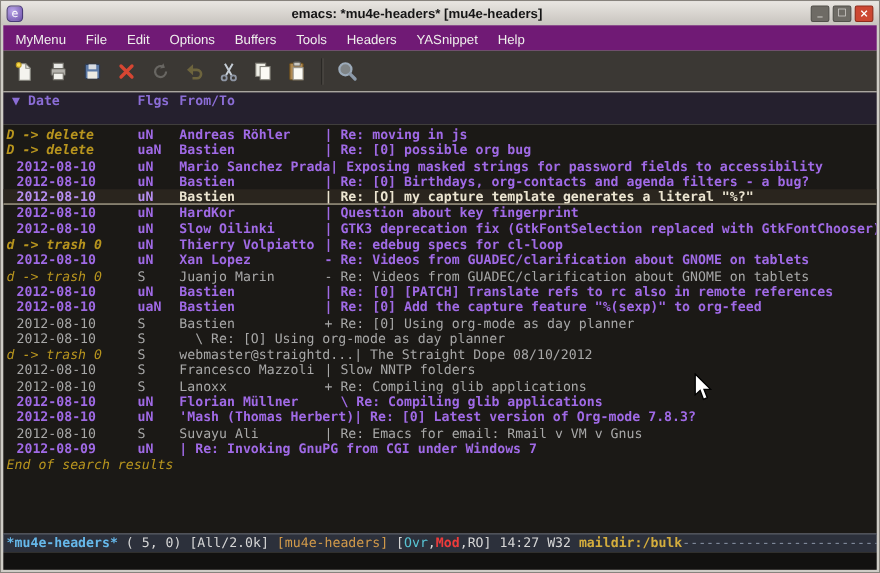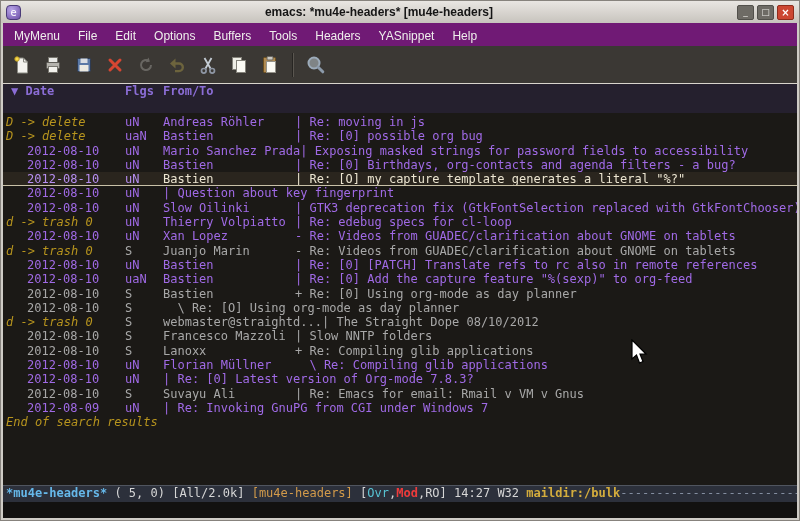--- a/index.html
+++ b/index.html
@@ -30,25 +30,25 @@
   .tbtn.disabled { opacity:.32; }
   .tsep { width:0; height:24px; border-left:1px solid #272522; border-right:1px solid #5a5650; margin:0 5px; }
 
   
   .headerline { height:29px; background:#25202e; color:#8b6dd6; font-size:12px; line-height:15px; font-weight:bold; display:flex; white-space:pre; flex:none; }
   .headerline .col-date { padding-left:8px; }
 
   
   .buffer { flex:1; background:#1b1916; font-size:12px; padding-top:2px; overflow:hidden; min-height:0; }
   .row { display:flex; height:14.3px; line-height:14.3px; white-space:pre; }
-  .col-date  { width:122px; padding-left:24px; flex:none; overflow:hidden; }
+  .col-date  { width:122px; padding-left:12px; flex:none; overflow:hidden; }
   .col-flags { width:38px; flex:none; }
   .col-from  { min-width:132px; flex:none; }
   .col-subject { flex:1; overflow:hidden; }
-  .row.unread { color:#a06ae6; font-weight:normal; }
+  .row.unread { color:#a06ae6; font-weight:bold; }
   .row.read   { color:#a8a8a8; }
   .row.marked .col-date { padding-left:3px; color:#b8951e; font-style:italic; }
   .row.current { background:#2a251e; border-bottom:1px solid #c9c1a8; }
   .row.current .col-date, .row.current .col-flags { color:#b78ff2; }
   .row.current .col-from, .row.current .col-subject { color:#ece5d1; }
   .end-line { color:#b8951e; font-style:italic; padding-left:3px; height:14.3px; line-height:14.3px; font-size:12px; white-space:pre; }
 
   
   .modeline { height:17px; background:#2c303b; border-top:1px solid #50555f; font-size:12px; line-height:15px; white-space:pre; overflow:hidden; padding-left:3px; flex:none; }
   .seg-plain  { color:#d6d6d6; }
@@ -168,34 +168,34 @@
       <span class="col-from">From/To</span>
     </div>
 
     <div class="buffer">
       <div id="rows">
           <div class="row unread marked"><span class="col-date">D -&gt; delete</span><span class="col-flags">uN</span><span class="col-from">Andreas Röhler</span><span class="col-subject">| Re: moving in js</span></div>
           <div class="row unread marked"><span class="col-date">D -&gt; delete</span><span class="col-flags">uaN</span><span class="col-from">Bastien</span><span class="col-subject">| Re: [0] possible org bug</span></div>
           <div class="row unread"><span class="col-date">2012-08-10</span><span class="col-flags">uN</span><span class="col-from">Mario Sanchez Prada</span><span class="col-subject">| Exposing masked strings for password fields to accessibility</span></div>
           <div class="row unread"><span class="col-date">2012-08-10</span><span class="col-flags">uN</span><span class="col-from">Bastien</span><span class="col-subject">| Re: [0] Birthdays, org-contacts and agenda filters - a bug?</span></div>
           <div class="row unread current"><span class="col-date">2012-08-10</span><span class="col-flags">uN</span><span class="col-from">Bastien</span><span class="col-subject">| Re: [O] my capture template generates a literal "%?"</span></div>
-          <div class="row unread"><span class="col-date">2012-08-10</span><span class="col-flags">uN</span><span class="col-subject">| Question about key fingerprint</span></div>
+          <div class="row unread"><span class="col-date">2012-08-10</span><span class="col-flags">uN</span><span class="col-from">HardKor</span><span class="col-subject">| Question about key fingerprint</span></div>
           <div class="row unread"><span class="col-date">2012-08-10</span><span class="col-flags">uN</span><span class="col-from">Slow Oilinki</span><span class="col-subject">| GTK3 deprecation fix (GtkFontSelection replaced with GtkFontChooser)</span></div>
           <div class="row unread marked"><span class="col-date">d -&gt; trash 0</span><span class="col-flags">uN</span><span class="col-from">Thierry Volpiatto</span><span class="col-subject">| Re: edebug specs for cl-loop</span></div>
           <div class="row unread"><span class="col-date">2012-08-10</span><span class="col-flags">uN</span><span class="col-from">Xan Lopez</span><span class="col-subject">- Re: Videos from GUADEC/clarification about GNOME on tablets</span></div>
           <div class="row read marked"><span class="col-date">d -&gt; trash 0</span><span class="col-flags">S</span><span class="col-from">Juanjo Marin</span><span class="col-subject">- Re: Videos from GUADEC/clarification about GNOME on tablets</span></div>
           <div class="row unread"><span class="col-date">2012-08-10</span><span class="col-flags">uN</span><span class="col-from">Bastien</span><span class="col-subject">| Re: [0] [PATCH] Translate refs to rc also in remote references</span></div>
           <div class="row unread"><span class="col-date">2012-08-10</span><span class="col-flags">uaN</span><span class="col-from">Bastien</span><span class="col-subject">| Re: [0] Add the capture feature "%(sexp)" to org-feed</span></div>
           <div class="row read"><span class="col-date">2012-08-10</span><span class="col-flags">S</span><span class="col-from">Bastien</span><span class="col-subject">+ Re: [0] Using org-mode as day planner</span></div>
           <div class="row read"><span class="col-date">2012-08-10</span><span class="col-flags">S</span><span class="col-subject">  \ Re: [O] Using org-mode as day planner</span></div>
           <div class="row read marked"><span class="col-date">d -&gt; trash 0</span><span class="col-flags">S</span><span class="col-from">webmaster@straightd...</span><span class="col-subject">| The Straight Dope 08/10/2012</span></div>
           <div class="row read"><span class="col-date">2012-08-10</span><span class="col-flags">S</span><span class="col-from">Francesco Mazzoli</span><span class="col-subject">| Slow NNTP folders</span></div>
           <div class="row read"><span class="col-date">2012-08-10</span><span class="col-flags">S</span><span class="col-from">Lanoxx</span><span class="col-subject">+ Re: Compiling glib applications</span></div>
           <div class="row unread"><span class="col-date">2012-08-10</span><span class="col-flags">uN</span><span class="col-from">Florian Müllner</span><span class="col-subject">  \ Re: Compiling glib applications</span></div>
-          <div class="row unread"><span class="col-date">2012-08-10</span><span class="col-flags">uN</span><span class="col-subject">| Re: [0] Latest version of Org-mode 7.8.3?</span></div>
+          <div class="row unread"><span class="col-date">2012-08-10</span><span class="col-flags">uN</span><span class="col-from">'Mash (Thomas Herbert)</span><span class="col-subject">| Re: [0] Latest version of Org-mode 7.8.3?</span></div>
           <div class="row read"><span class="col-date">2012-08-10</span><span class="col-flags">S</span><span class="col-from">Suvayu Ali</span><span class="col-subject">| Re: Emacs for email: Rmail v VM v Gnus</span></div>
           <div class="row unread"><span class="col-date">2012-08-09</span><span class="col-flags">uN</span><span class="col-subject">| Re: Invoking GnuPG from CGI under Windows 7</span></div>
         </div>
       <div class="end-line">End of search results</div>
     </div>
 
     <div class="modeline" id="modeline"><span class="seg-cyan">*mu4e-headers*</span><span class="seg-plain"> ( 5, 0) </span><span class="seg-plain">[All/2.0k] </span><span class="seg-orange">[mu4e-headers] </span><span class="seg-plain">[</span><span class="seg-teal">Ovr</span><span class="seg-plain">,</span><span class="seg-red">Mod</span><span class="seg-plain">,</span><span class="seg-plain">RO</span><span class="seg-plain">] </span><span class="seg-plain">14:27 </span><span class="seg-plain">W32 </span><span class="seg-yellow">maildir:/bulk</span><span class="seg-dim">------------------------------------------------------</span></div>
 
     <div class="echo"></div>
 

